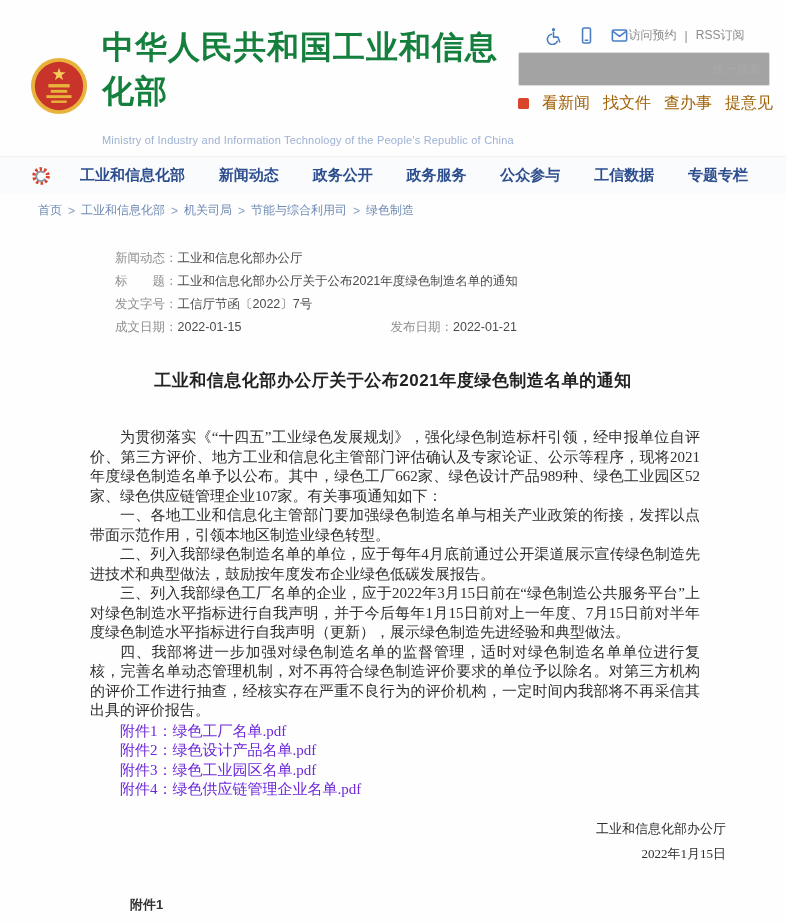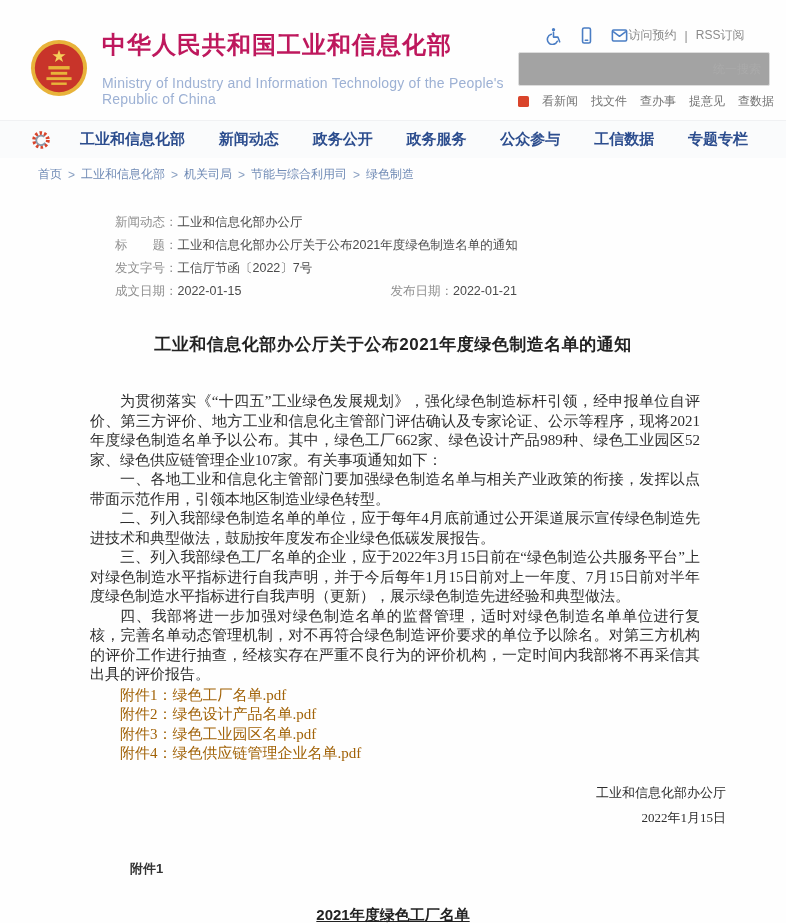--- a/index.html
+++ b/index.html
@@ -7,35 +7,35 @@
   .page {
     position:relative; width:786px; height:923px; margin:0 auto;
     background:#fefefe; overflow:hidden;
     font-family:"Liberation Sans","DejaVu Sans",sans-serif;
     color:#333;
   }
   
   .topbar { display:flex; justify-content:space-between; padding:26px 16px 10px 30px; }
   .brand { display:flex; align-items:center; gap:14px; }
   .emblem { width:58px; height:58px; flex:0 0 auto; }
-  .brand-cn { font-size:24px; font-weight:bold; color:#be185d; letter-spacing:1px; }
-  .brand-en { font-size:14px; color:#9db1d4; margin-top:14px; letter-spacing:0.2px; }
+  .brand-cn { font-size:32px; font-weight:bold; color:#15803d; letter-spacing:1px; }
+  .brand-en { font-size:11px; color:#9db1d4; margin-top:20px; letter-spacing:0.2px; }
   .top-right { width:252px; display:flex; flex-direction:column; gap:7px; }
   .util-row { display:flex; align-items:center; justify-content:center; }
   .util-icons { display:flex; align-items:center; gap:14px; color:#4a7dc4; }
   .util-icons svg { width:19px; height:19px; display:block; cursor:pointer; }
   .util-links { font-size:12px; color:#8a8a8a; display:flex; gap:8px; align-items:center; }
   .util-links .lnk { cursor:pointer; }
   .search-box {
     width:100%; height:26px; border:1px solid #ddd; border-radius:2px;
     font-size:12px; padding:16px 8px; text-align:right; color:#444; outline:none;
     font-family:"Liberation Sans",sans-serif; background:#a3a3a3;
   }
   .search-box::placeholder { color:#aaa; }
-  .quick-links { display:flex; align-items:center; gap:13px; font-size:12px; color:#737373; }
+  .quick-links { display:flex; align-items:center; gap:13px; font-size:16px; color:#a16207; }
   .quick-links .q { cursor:pointer; white-space:nowrap; }
   .red-badge { width:11px; height:11px; flex:0 0 auto; }
   
   .navbar {
     display:flex; align-items:center; height:38px; padding:0 30px;
     background:#fafbfc; border-top:1px solid #f0f1f3;
   }
   .nav-logo { width:22px; height:22px; margin-right:28px; }
   .nav-items { flex:1; display:flex; justify-content:space-between; align-items:center; padding-right:8px; }
   .nav-item { font-size:15px; font-weight:bold; color:#2c4d8e; cursor:pointer; white-space:nowrap; }
@@ -51,21 +51,21 @@
   .meta-cell-l { display:inline-block; width:272px; }
   
   .doc-title { margin-top:30px; text-align:center; font-size:17px; font-weight:bold; color:#222; letter-spacing:0.5px; }
   .doc-body {
     margin:36px 86px 0 90px;
     font-family:"Liberation Serif","DejaVu Serif",serif;
     font-size:15px; line-height:19.5px; color:#2e2e2e; text-align:justify;
   }
   .doc-body p { text-indent:2em; margin:0; }
   .attachments { margin-top:1px; }
-  .attach-line { text-indent:2em; color:#a16207; cursor:pointer; display:block; text-decoration:none; }
+  .attach-line { text-indent:2em; color:#6d28d9; cursor:pointer; display:block; text-decoration:none; }
   .signature { margin:16px 60px 0 0; text-align:right; font-family:"Liberation Serif","DejaVu Serif",serif; font-size:13px; line-height:25px; color:#2e2e2e; }
   .annex-label { margin:30px 0 0 112px; font-size:13px; font-weight:bold; color:#333;padding-left:18px; }
   .table-title { margin-top:28px; text-align:center; font-size:15px; font-weight:bold; color:#222;text-decoration:underline; }
 </style>
 </head>
 <body>
 
 <div class="page">
 
   <div class="topbar">

